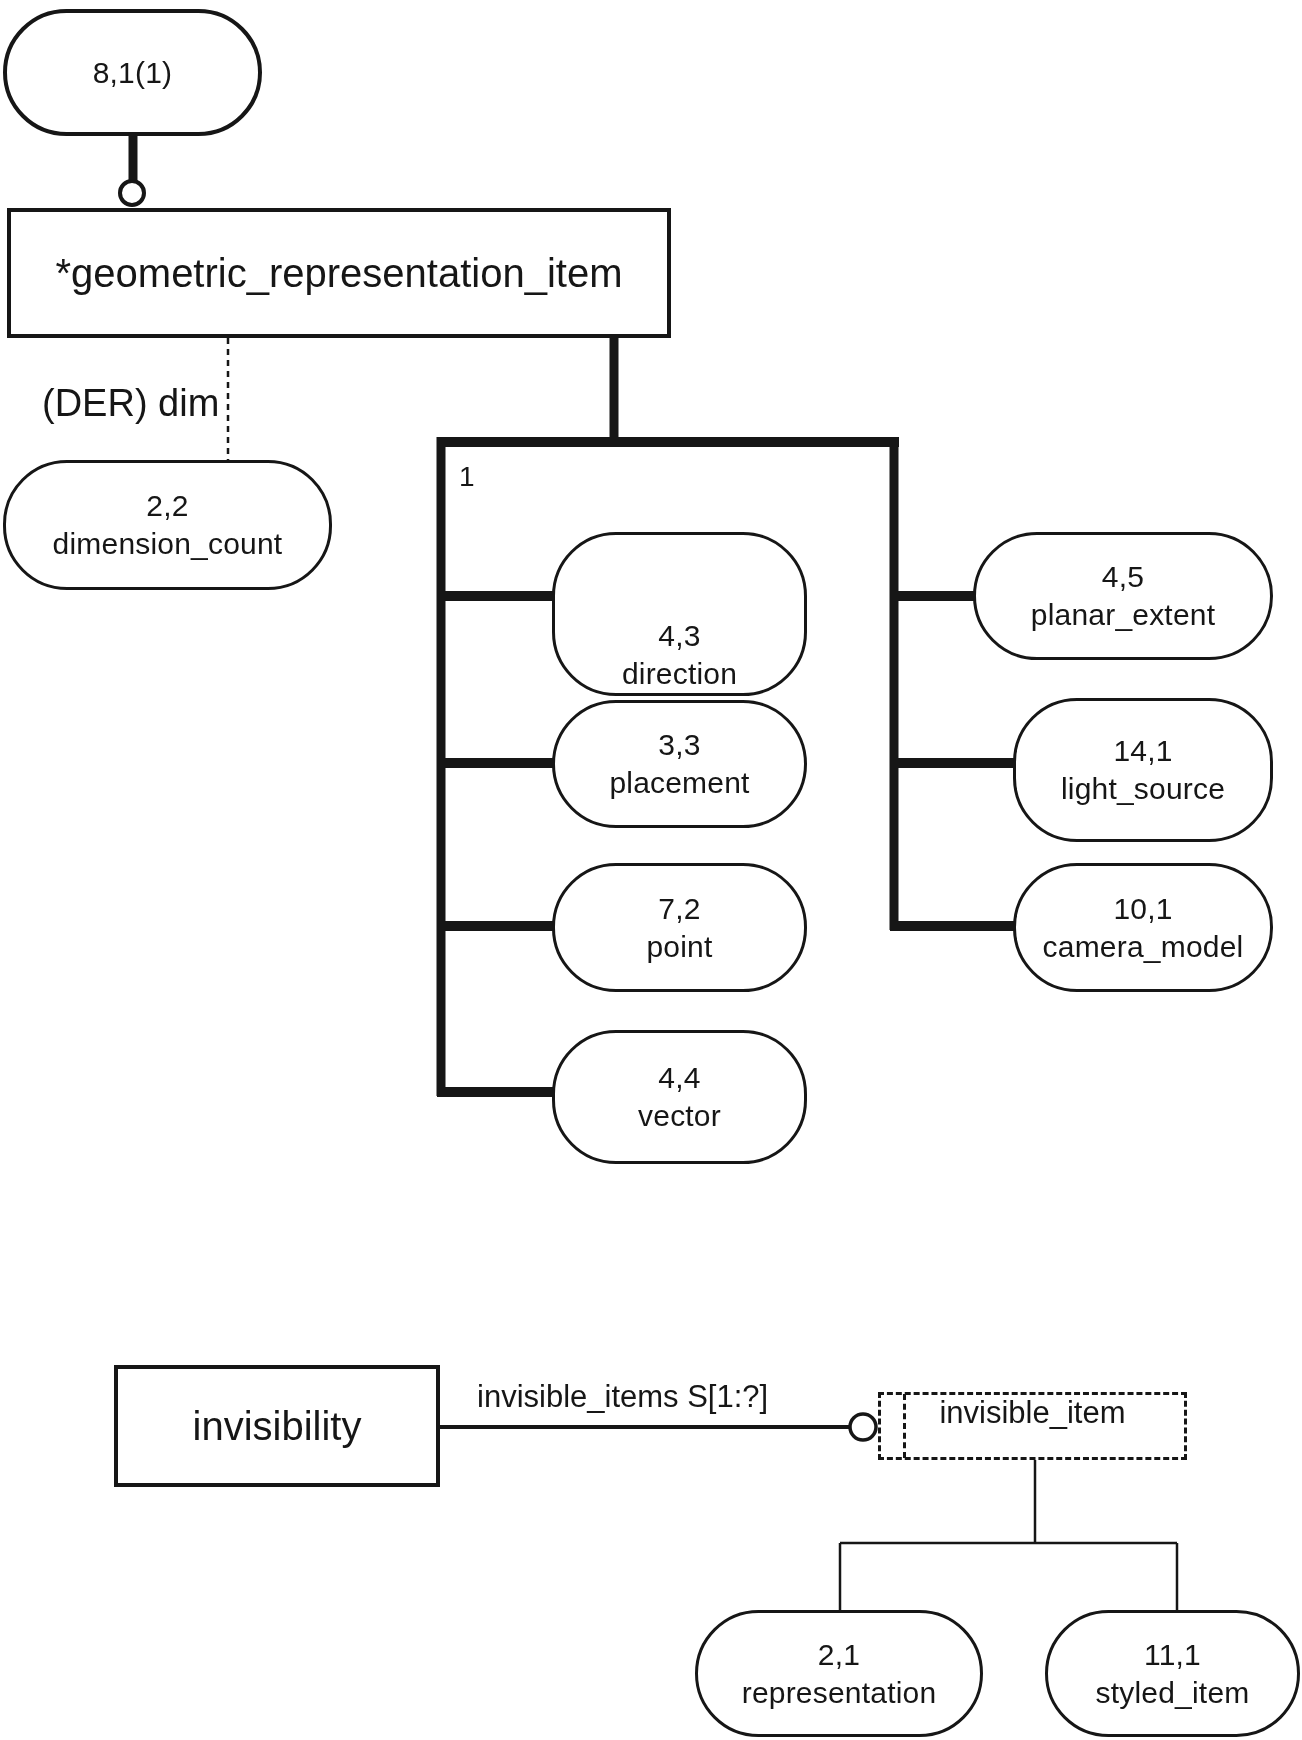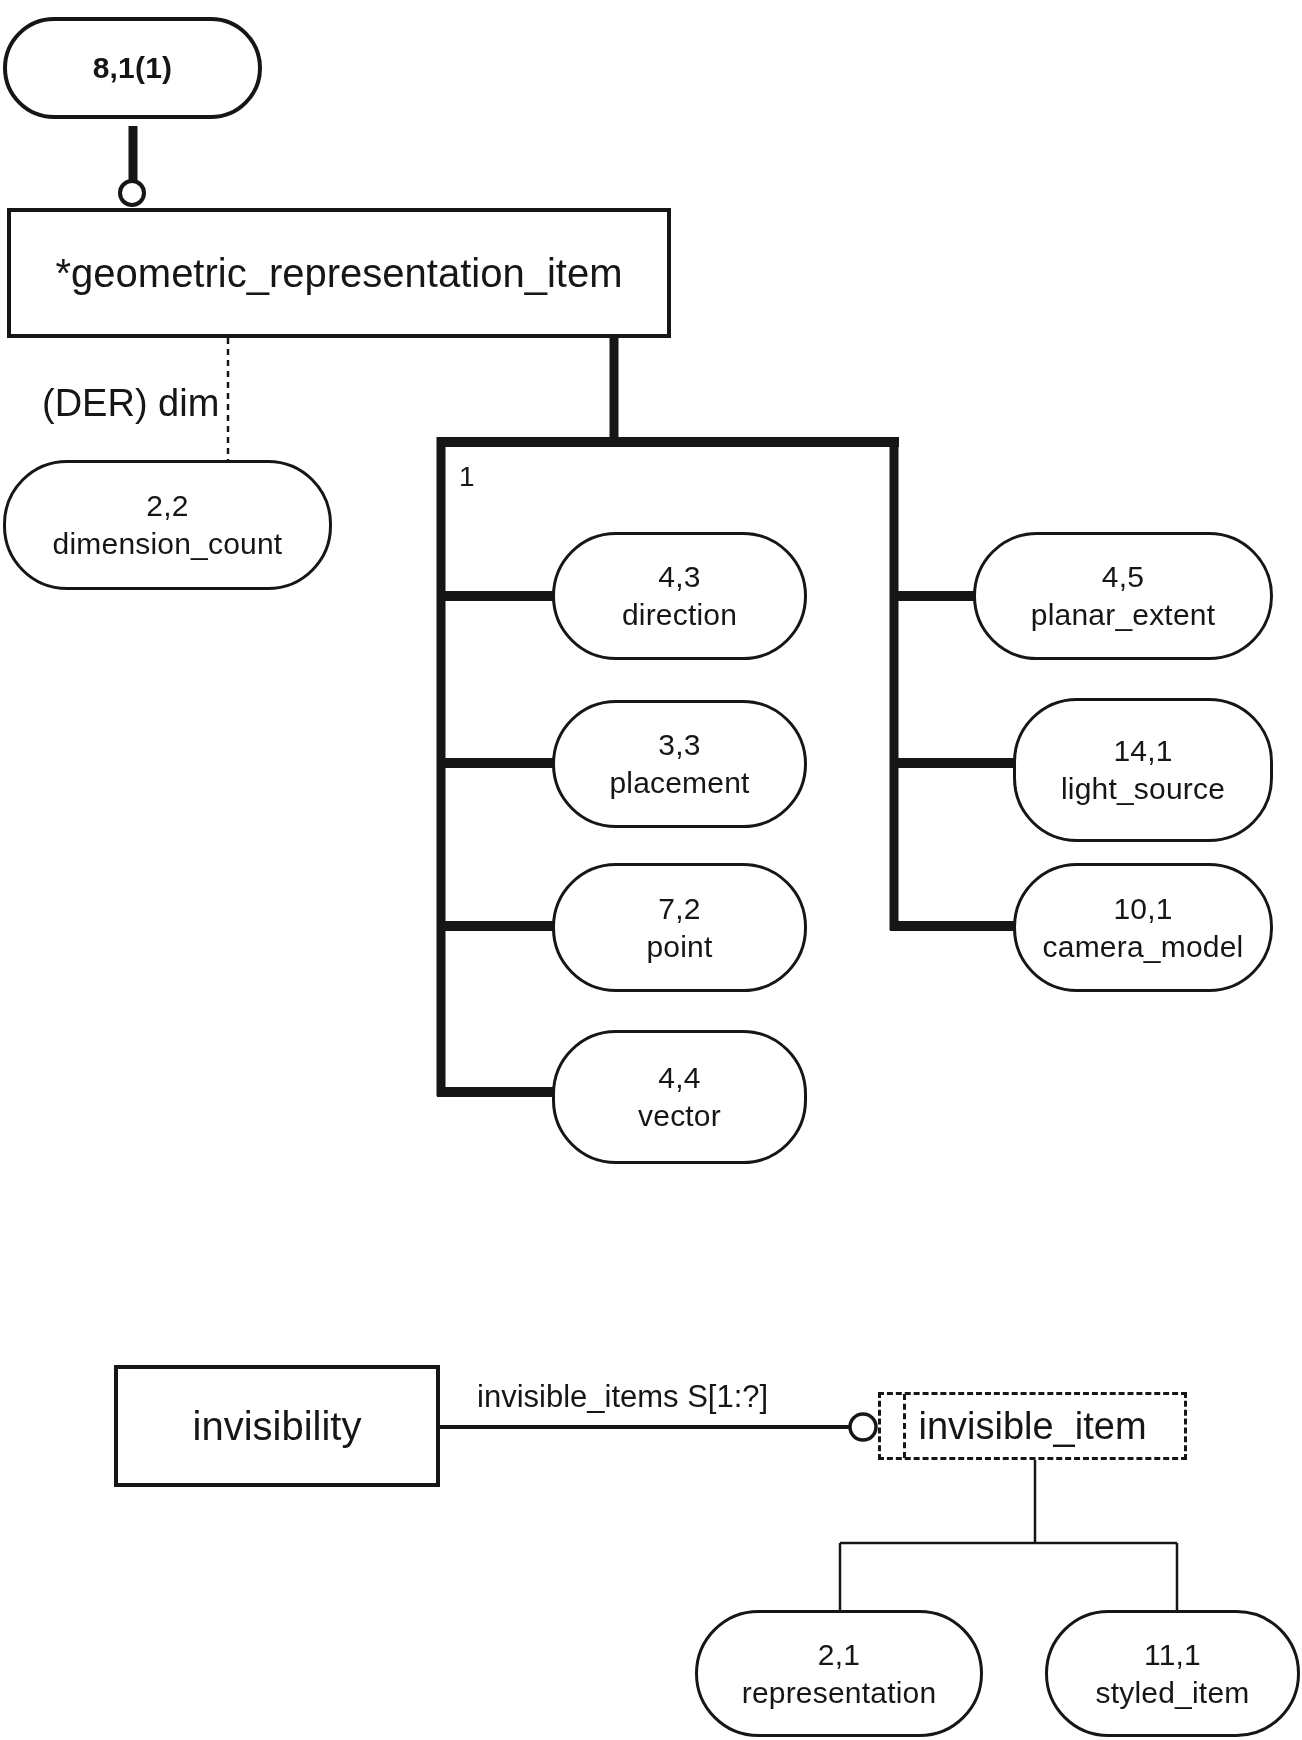--- a/index.html
+++ b/index.html
@@ -42,24 +42,23 @@
     display: flex;
     align-items: center;
     justify-content: center;
     text-align: left;
     font-size: 40px;
   }
 
   .select-box {
     border: 3.5px dashed var(--ink);
     display: flex;
-    align-items: center;
     justify-content: center;
     text-align: center;
-    font-size: 38px;
+    font-size: 31px;
   }
   .select-box .select-divider {
     position: absolute;
     left: 22px; top: -1px;
     height: calc(100% + 2px);
     width: 0;
     border-left: 3.5px dashed var(--ink);
   }
 
   .floating-label {
@@ -100,38 +99,38 @@
 
     <line x1="440" y1="1427" x2="849" y2="1427" stroke-width="4"></line>
     <circle cx="863" cy="1427" r="13" stroke-width="3.5"></circle>
 
     <line x1="1035" y1="1460" x2="1035" y2="1544" stroke-width="2.5"></line>
     <line x1="840" y1="1543" x2="1177" y2="1543" stroke-width="2.5"></line>
     <line x1="840" y1="1543" x2="840" y2="1612" stroke-width="2.5"></line>
     <line x1="1177" y1="1543" x2="1177" y2="1612" stroke-width="2.5"></line>
   </svg>
 
-  <div class="node pill" style="left:3px; top:17px; width:259px; height:102px; border-width:4px;font-weight:bold;">
+  <div class="node pill" style="left:3px; top:9px; width:259px; height:127px; border-width:4px;">
     <span>8,1(1)</span>
   </div>
 
   <div class="node entity-box" style="left:7px; top:208px; width:664px; height:130px;">
     <span>*geometric_representation_item</span>
   </div>
 
   <div class="floating-label" style="left:42px; top:382px;">(DER) dim</div>
 
   <div class="node pill" style="left:3px; top:460px; width:329px; height:130px;">
     <span>2,2</span>
     <span>dimension_count</span>
   </div>
 
   <div class="floating-label marker-one" style="left:459px; top:461px;">1</div>
 
-  <div class="node pill" style="left:552px; top:532px; width:255px; height:128px;">
+  <div class="node pill" style="left:552px; top:532px; width:255px; height:164px;justify-content:flex-end;">
     <span>4,3</span>
     <span>direction</span>
   </div>
   <div class="node pill" style="left:552px; top:700px; width:255px; height:128px;">
     <span>3,3</span>
     <span>placement</span>
   </div>
   <div class="node pill" style="left:552px; top:863px; width:255px; height:129px;">
     <span>7,2</span>
     <span>point</span>

